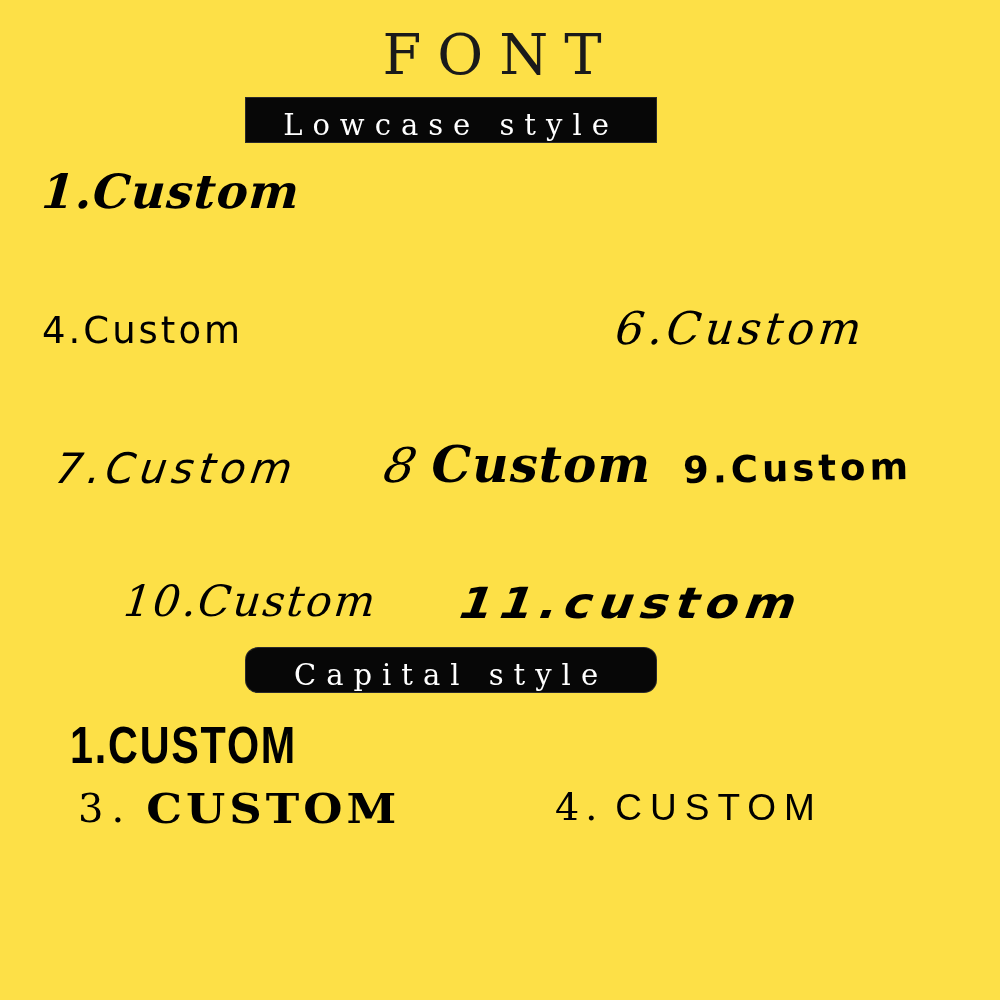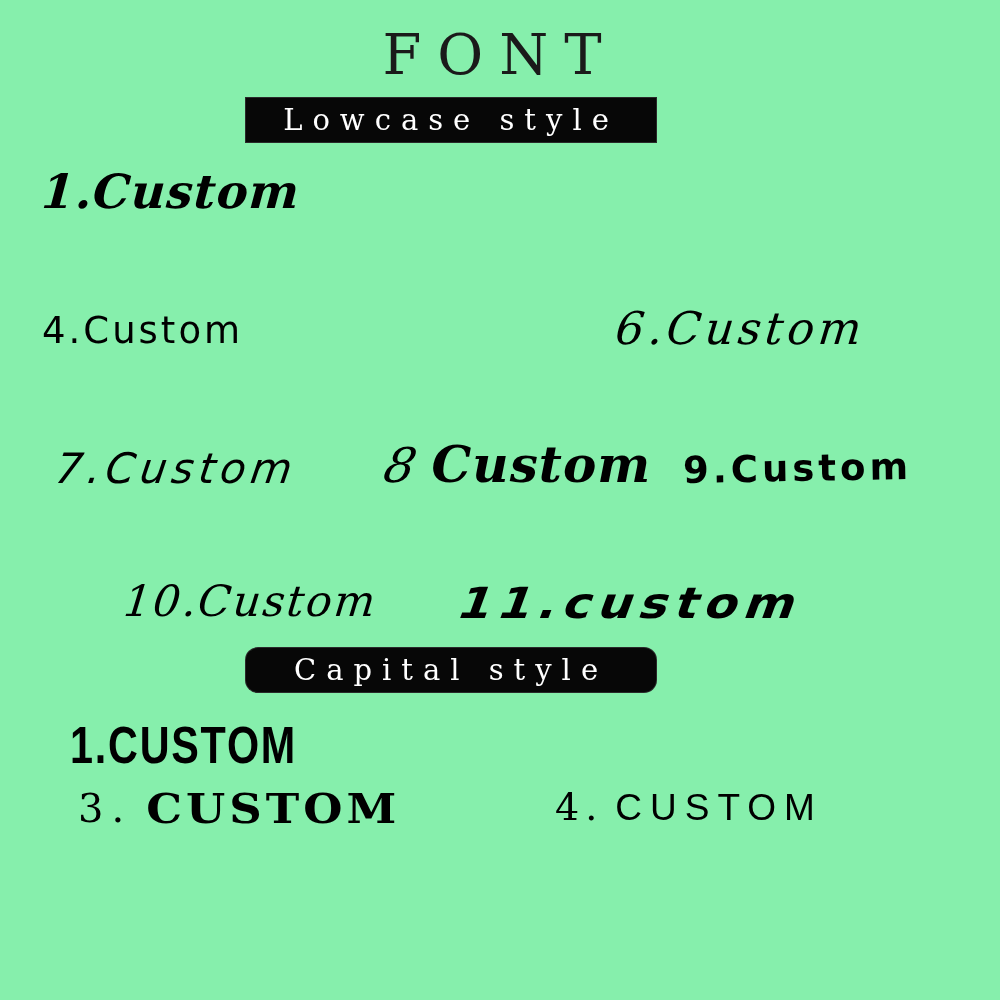--- a/index.html
+++ b/index.html
@@ -2,21 +2,21 @@
 <html><head>
 <meta charset="utf-8">
 <style>
   html, body { margin: 0; padding: 0; }
   body { background: #888; }
   .canvas {
     position: relative;
     width: 1000px;
     height: 1000px;
     margin: 0 auto;
-    background: #86efac;
+    background: #fde047;
     color: #000;
     overflow: hidden;
     font-family: "DejaVu Serif", serif;
   }
 
   
   .page-title {
     position: absolute;
     top: 22px; left: 0;
     width: 100%;
@@ -29,21 +29,21 @@
   }
 
   
   .section-bar {
     position: absolute;
     left: 246px;
     width: 410px;
     height: 44px;
     background: #070707;
     display: flex;
-    align-items: center;
+    align-items: flex-end;
     justify-content: center;
     box-shadow: 0 0 0 1px #2a2a2a;
   }
   .section-bar .bar-label {
     color: #ffffff;
     font-family: "DejaVu Serif", serif;
     font-size: 29px;
     letter-spacing: 10px;
     white-space: nowrap;
   }

